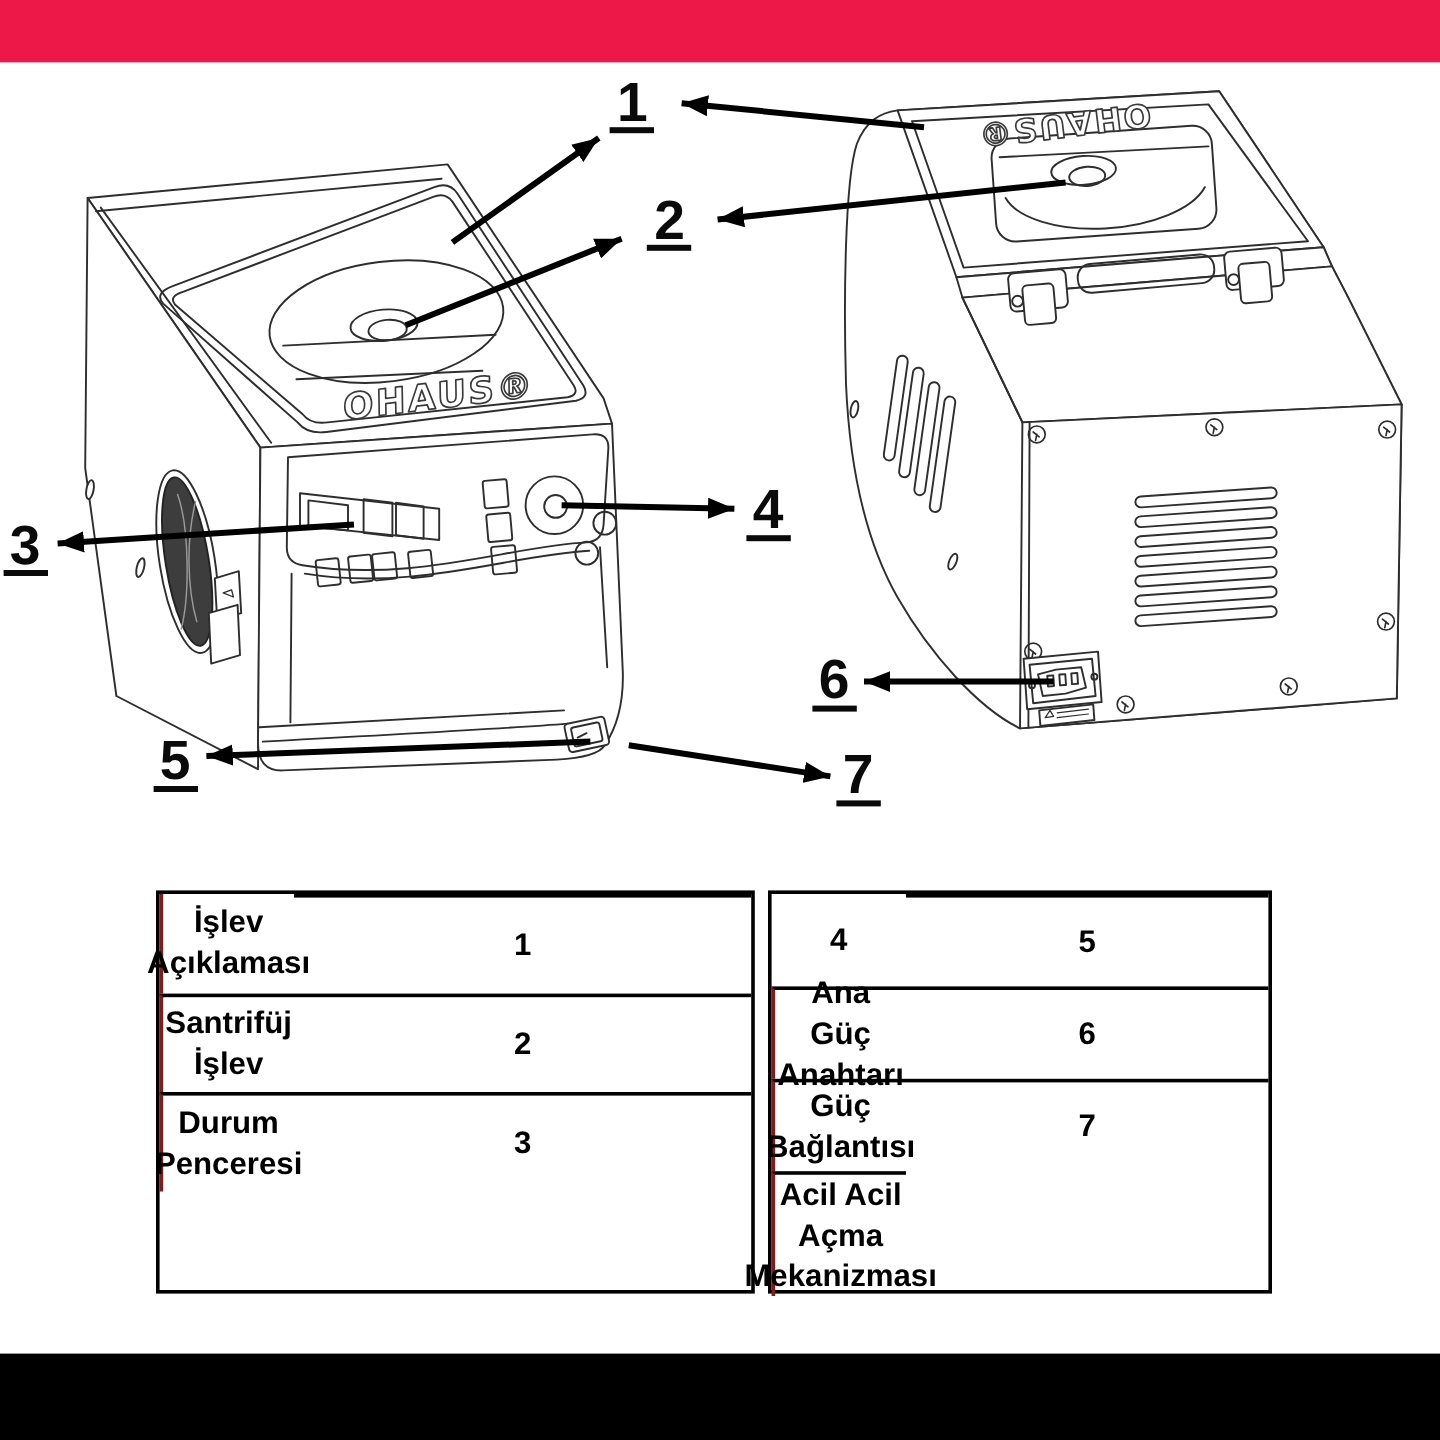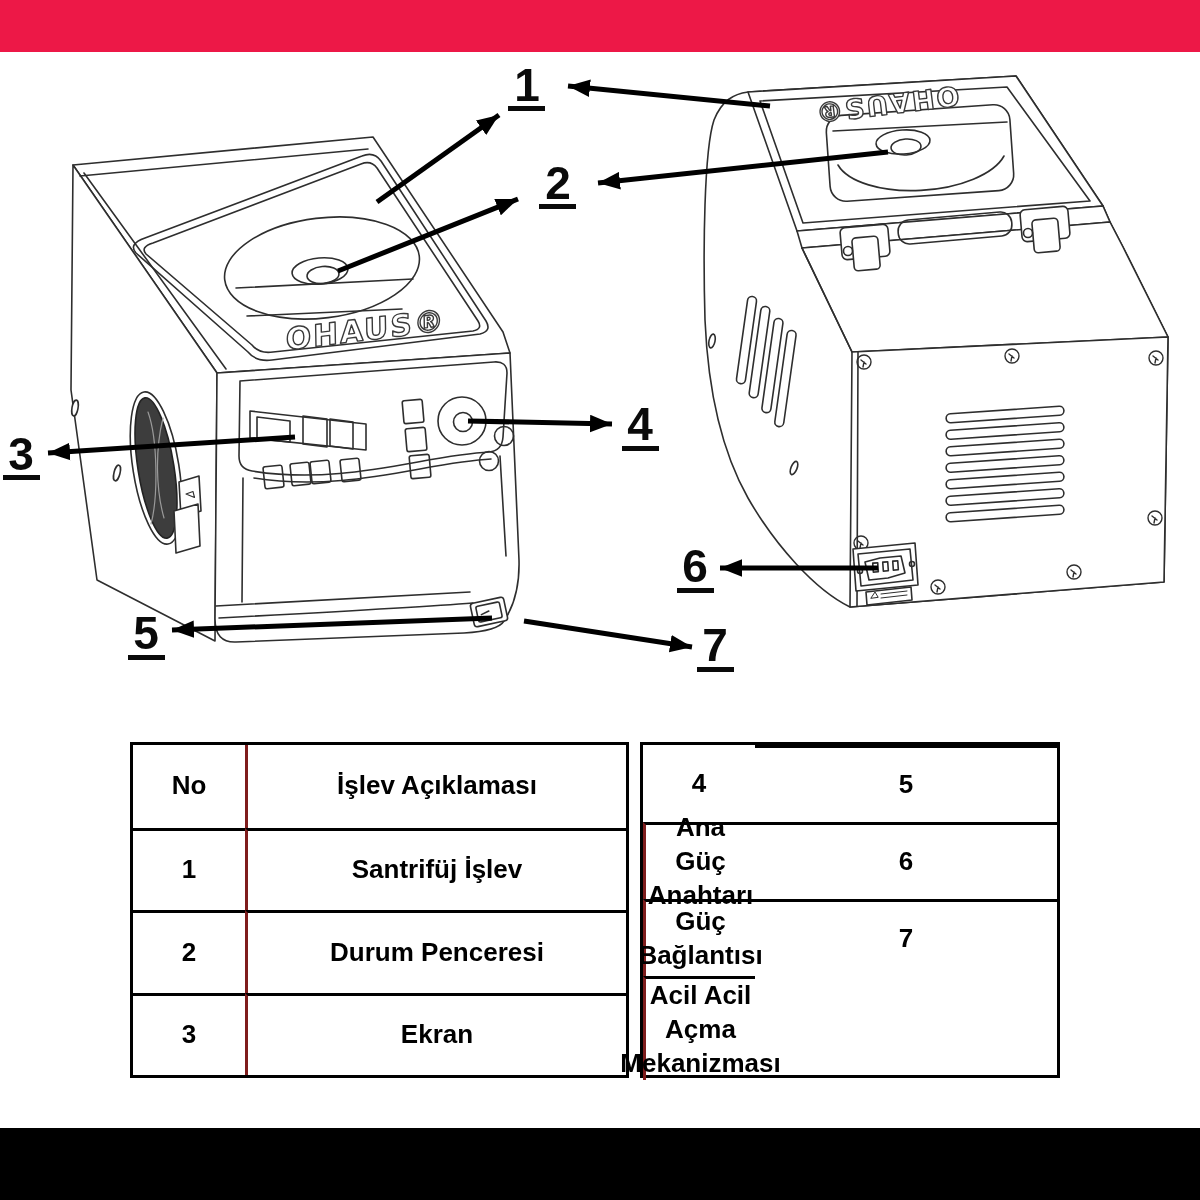--- a/index.html
+++ b/index.html
@@ -221,31 +221,29 @@
     </g>
     <g>
       <path d="M524,621 L692,647" marker-end="url(#ah)"></path>
       <text class="callout" x="715" y="661" text-anchor="middle" stroke="none" fill="#0a0a0a">7</text>
       <rect x="697" y="667" width="37" height="5" fill="#0a0a0a" stroke="none"></rect>
     </g>
   </g>
 </svg>
 
 <div class="tbl tbl-left">
-  <div class="cell">No</div>
   <div class="cell bl">İşlev Açıklaması</div>
 
   <div class="cell bt">1</div>
   <div class="cell bt bl">Santrifüj İşlev</div>
 
   <div class="cell bt">2</div>
   <div class="cell bt bl">Durum Penceresi</div>
 
   <div class="cell bt">3</div>
-  <div class="cell bt bl">Ekran</div>
 </div>
 
 <div class="tbl tbl-right">
   <div class="cell">4</div>
 
   <div class="cell bt">5</div>
   <div class="cell bt bl">Ana Güç Anahtarı</div>
 
   <div class="cell bt">6</div>
   <div class="cell bt bl">Güç Bağlantısı</div>

